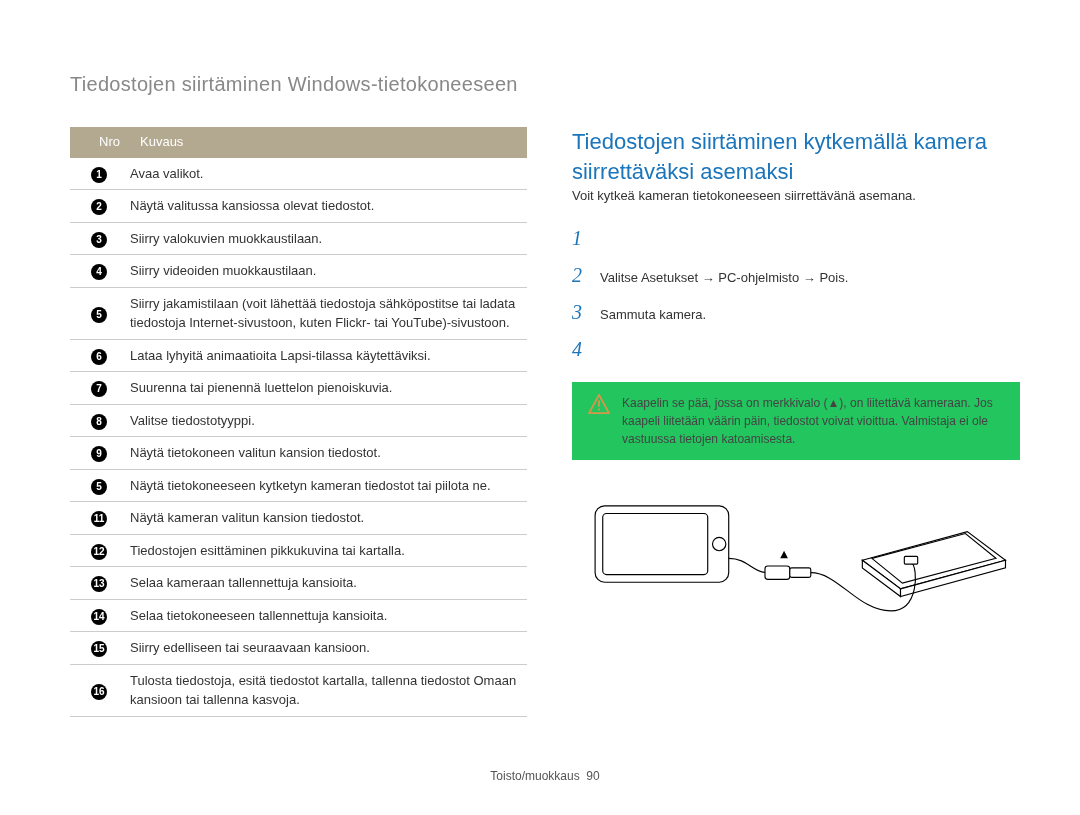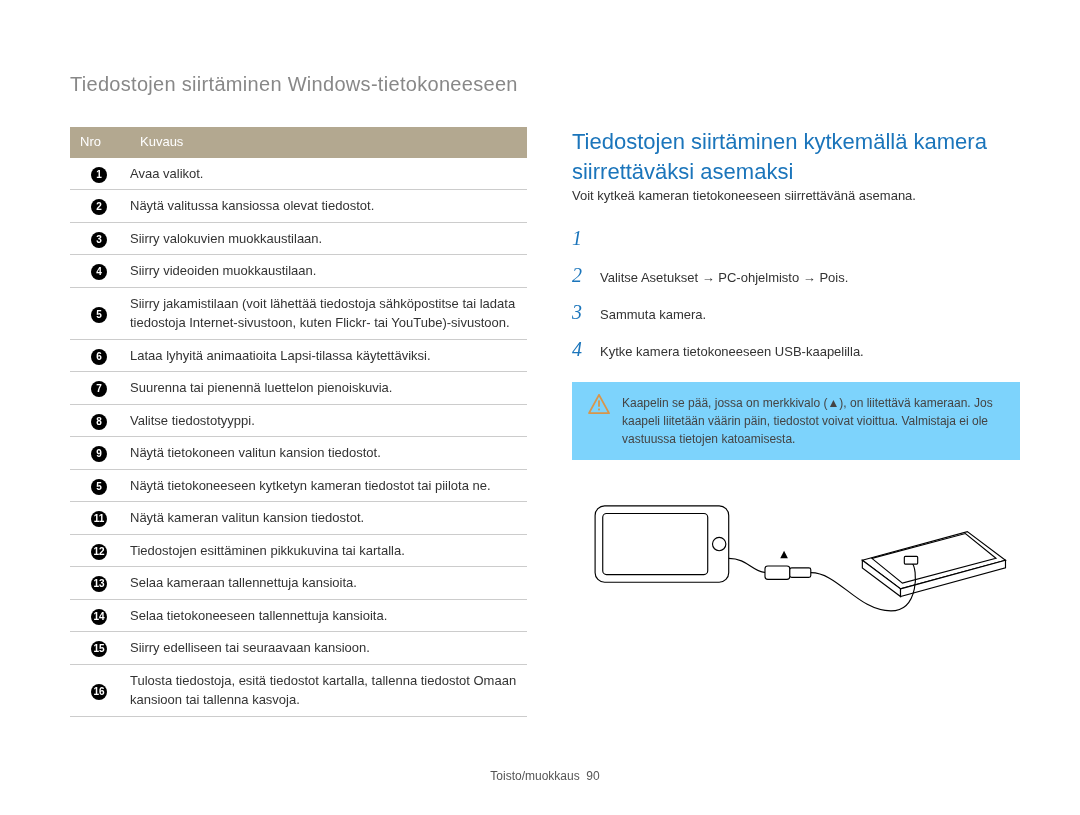--- a/index.html
+++ b/index.html
@@ -36,21 +36,21 @@
   
   .tbl { width: 100%; border-collapse: collapse; }
   .tbl th {
     background: #B3A890;
     color: #fff;
     font-weight: 400;
     text-align: left;
     padding: 6px 10px;
     font-size: 13px;
   }
-  .tbl th:first-child { width: 60px; }
+  .tbl th:first-child { width: 60px; text-align: right; }
   .tbl td {
     border-bottom: 1px solid #ccc;
     padding: 6px 8px 6px 0;
     vertical-align: middle;
     line-height: 1.5;
   }
   .tbl td:first-child { text-align: center; padding-left: 6px; width: 60px; }
   .num-circle {
     display: inline-flex;
     width: 16px; height: 16px;
@@ -92,21 +92,21 @@
 
   .menu-label {
     font-family: "Arial Narrow", Arial, sans-serif;
     font-weight: 700;
     font-stretch: condensed;
     letter-spacing: 1px;
   }
 
   .note-box {
     margin-top: 18px;
-    background: #7dd3fc;
+    background: #22c55e;
     padding: 12px 16px;
     display: flex;
     gap: 12px;
     font-size: 12px;
     line-height: 1.5;
     color: #444;
   }
   .warn-icon {
     flex: none;
     width: 22px; height: 20px;
@@ -224,21 +224,20 @@
         </span>
       </div>
 
       <div class="step">
         <span class="step-num">3</span>
         <span class="step-text">Sammuta kamera.</span>
       </div>
 
       <div class="step">
         <span class="step-num">4</span>
-        <span class="step-text">Kytke kamera tietokoneeseen USB-kaapelilla.</span>
       </div>
 
       <div class="note-box">
         <span class="warn-icon">
           <svg viewBox="0 0 24 22">
               <path d="M12 1 L23 21 L1 21 Z" fill="none" stroke="#D8964A" stroke-width="2" stroke-linejoin="round"></path>
               <rect x="11" y="7" width="2" height="7" fill="#D8964A"></rect>
               <rect x="11" y="16" width="2" height="2" fill="#D8964A"></rect>
             </svg>
         </span>

